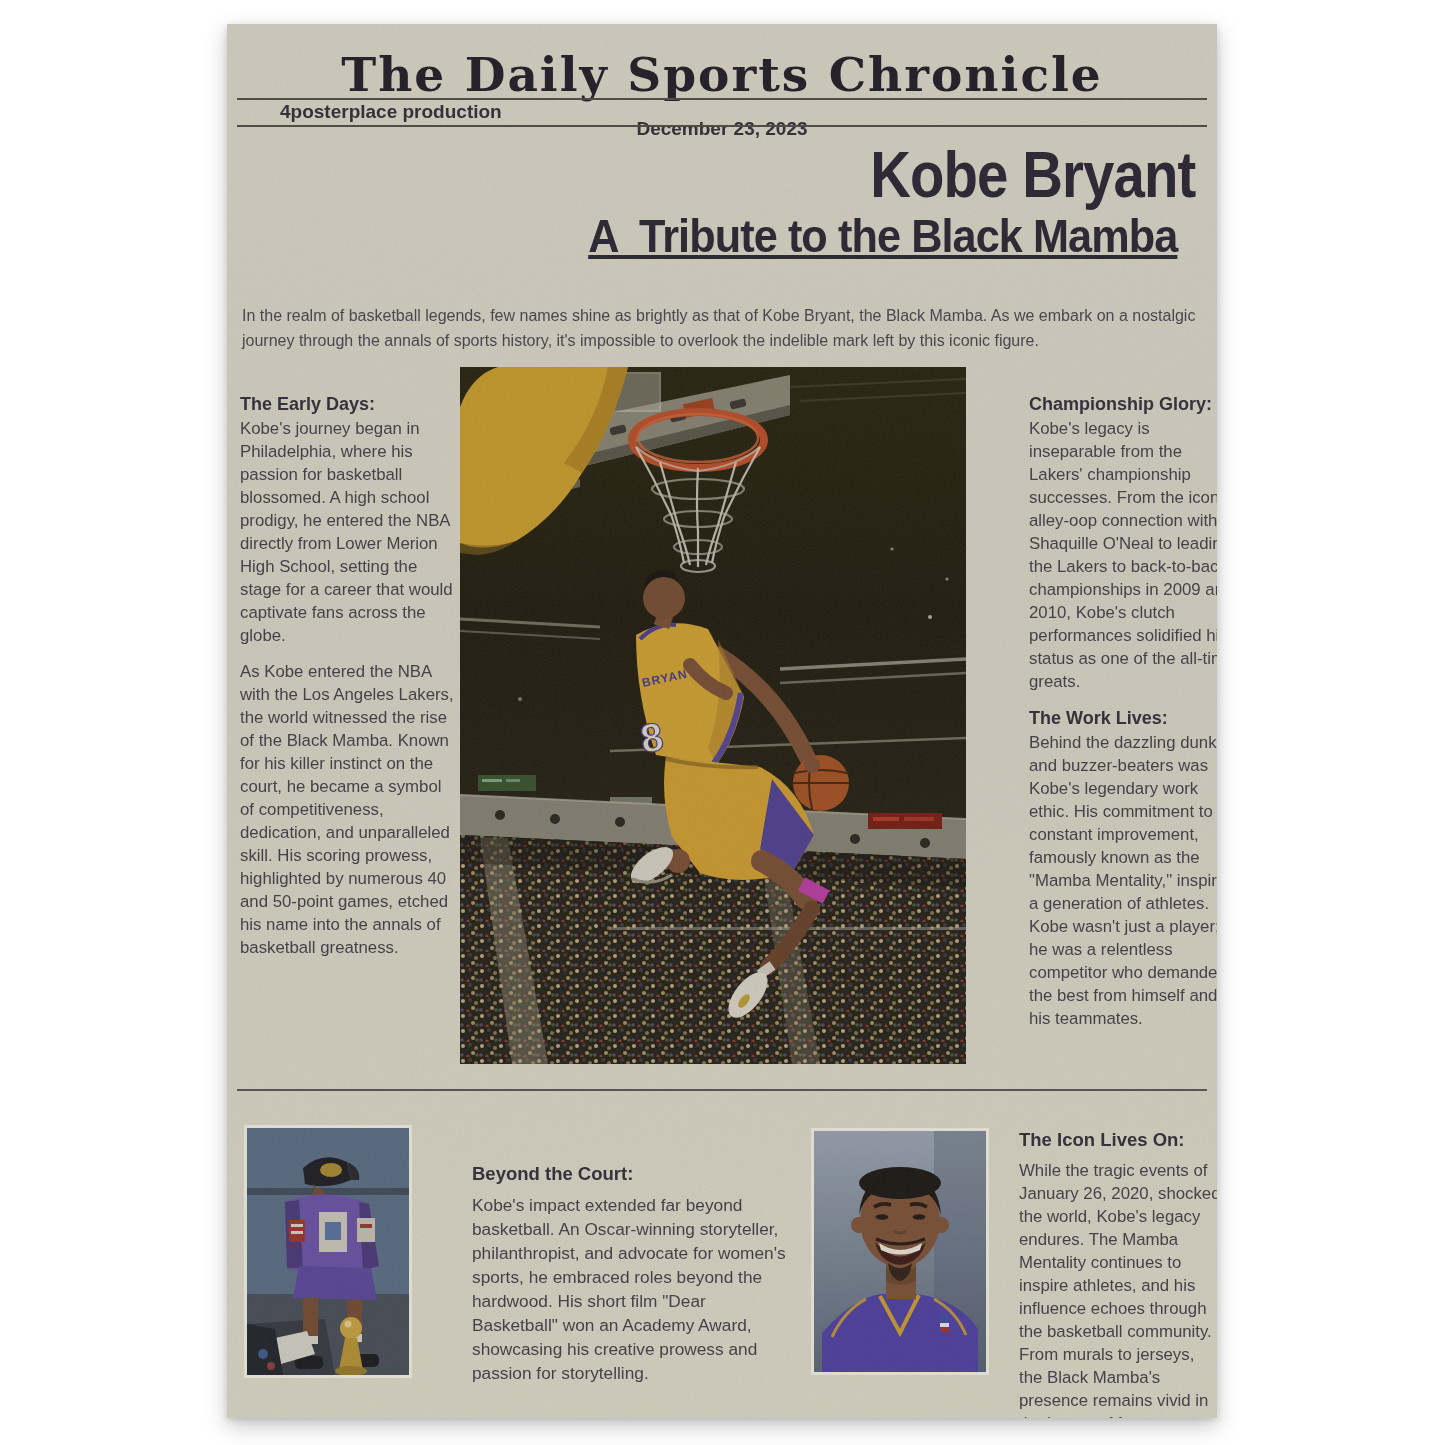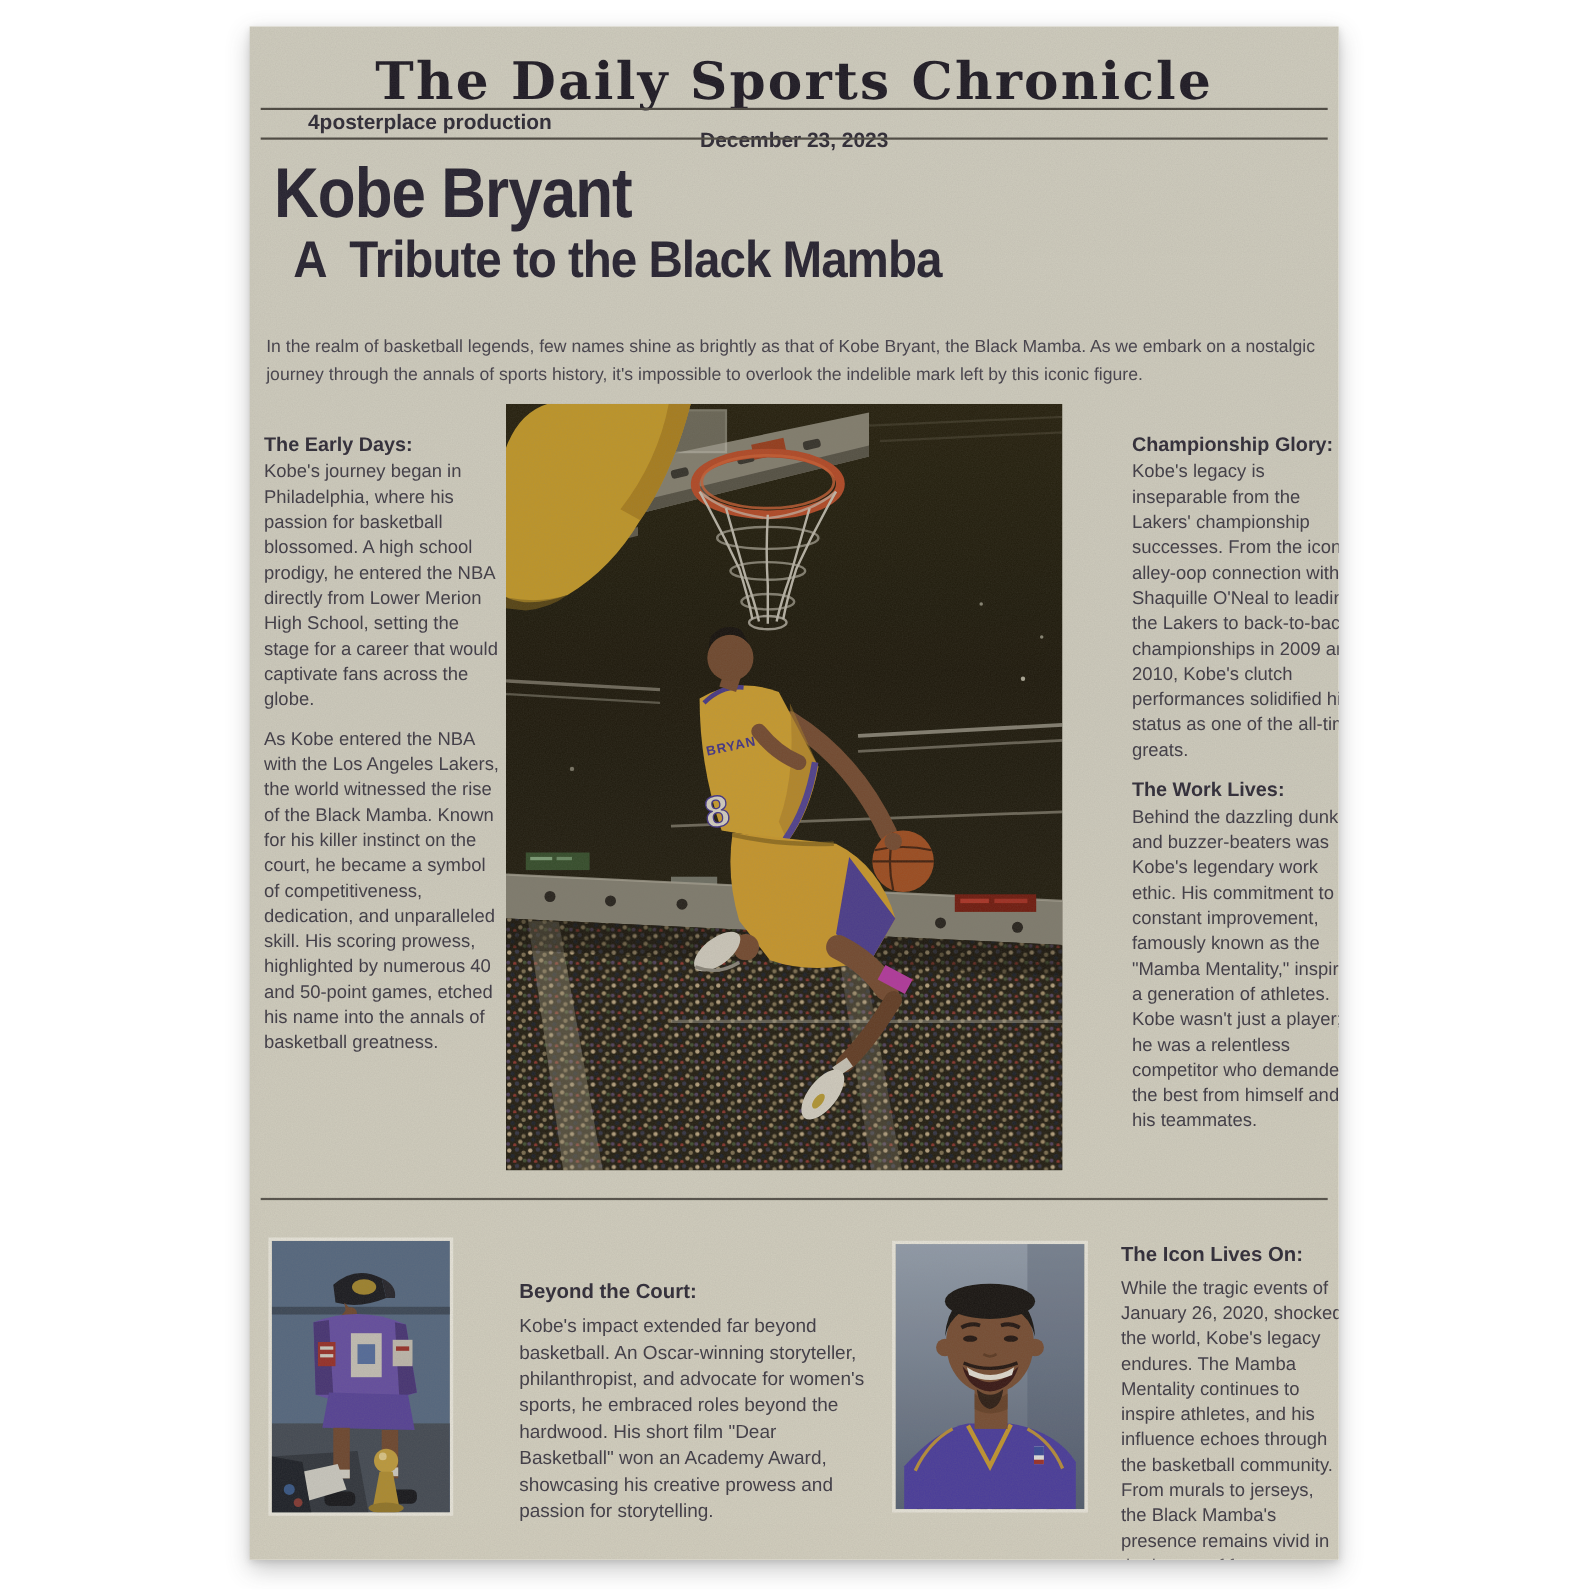--- a/index.html
+++ b/index.html
@@ -17,21 +17,21 @@
     font-family:"DejaVu Serif",serif;font-weight:bold;font-size:47px;line-height:60px;
     color:#1e1a24;letter-spacing:2px;margin-top:15px;
   }
   .rule{position:absolute;left:10px;width:970px;height:0;border-top:2px solid #4c4841;}
   .rule.r1{top:74px;}
   .rule.r2{top:101px;}
   .rule.bottom-divider{top:1065px;border-top-color:#55514a;}
   .dateline{position:absolute;left:10px;top:76px;width:970px;height:24px;font-size:19px;font-weight:bold;color:#2e2a35;}
   .dateline .credit{position:absolute;left:3px;top:1px;margin-left:40px;}
   .dateline .date{position:absolute;left:0;top:18px;width:100%;text-align:center;}
-  .headline{position:absolute;left:0;top:118px;width:100%;text-align:left;color:#262230;}
+  .headline{position:absolute;left:0;top:118px;width:100%;text-align:right;color:#262230;text-decoration:underline;}
   .headline .title{
     display:inline-block;font-weight:bold;font-size:64px;line-height:66px;letter-spacing:-1px;
     transform:scaleX(.88);transform-origin:center;
   }
   .headline .subtitle{
     display:block;margin-top:2px;font-weight:bold;font-size:47px;line-height:52px;letter-spacing:-1px;
     transform:scaleX(.92);transform-origin:center;white-space:pre-wrap;
   }
   .intro{
     position:absolute;left:15px;top:279px;width:963px;

